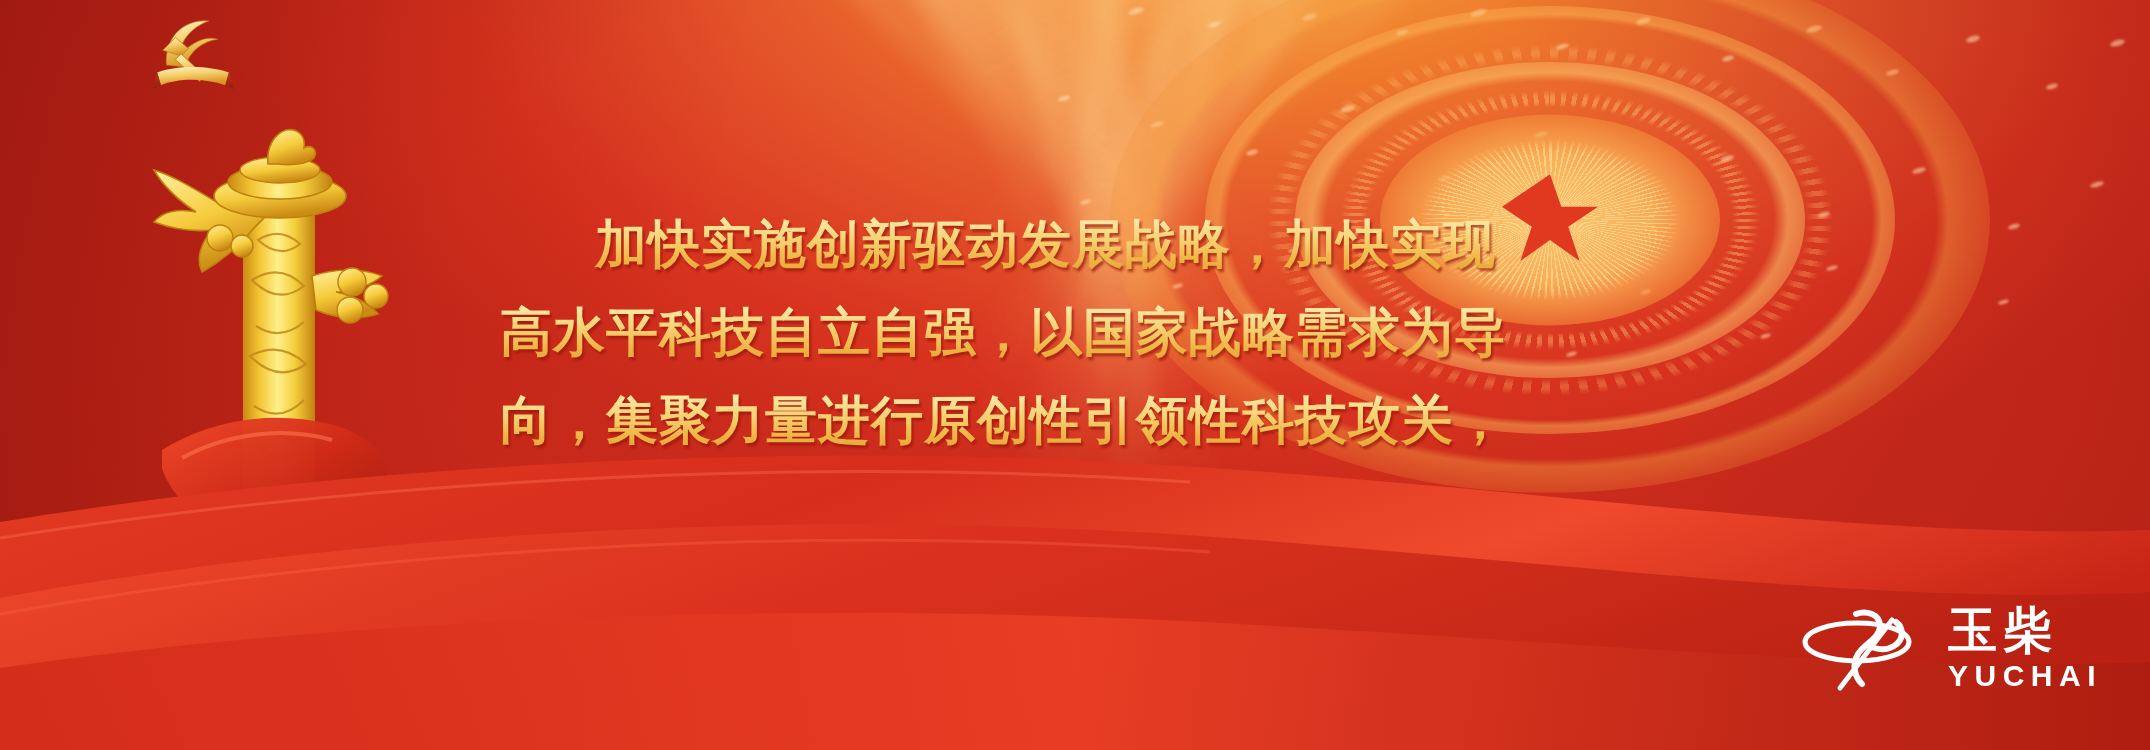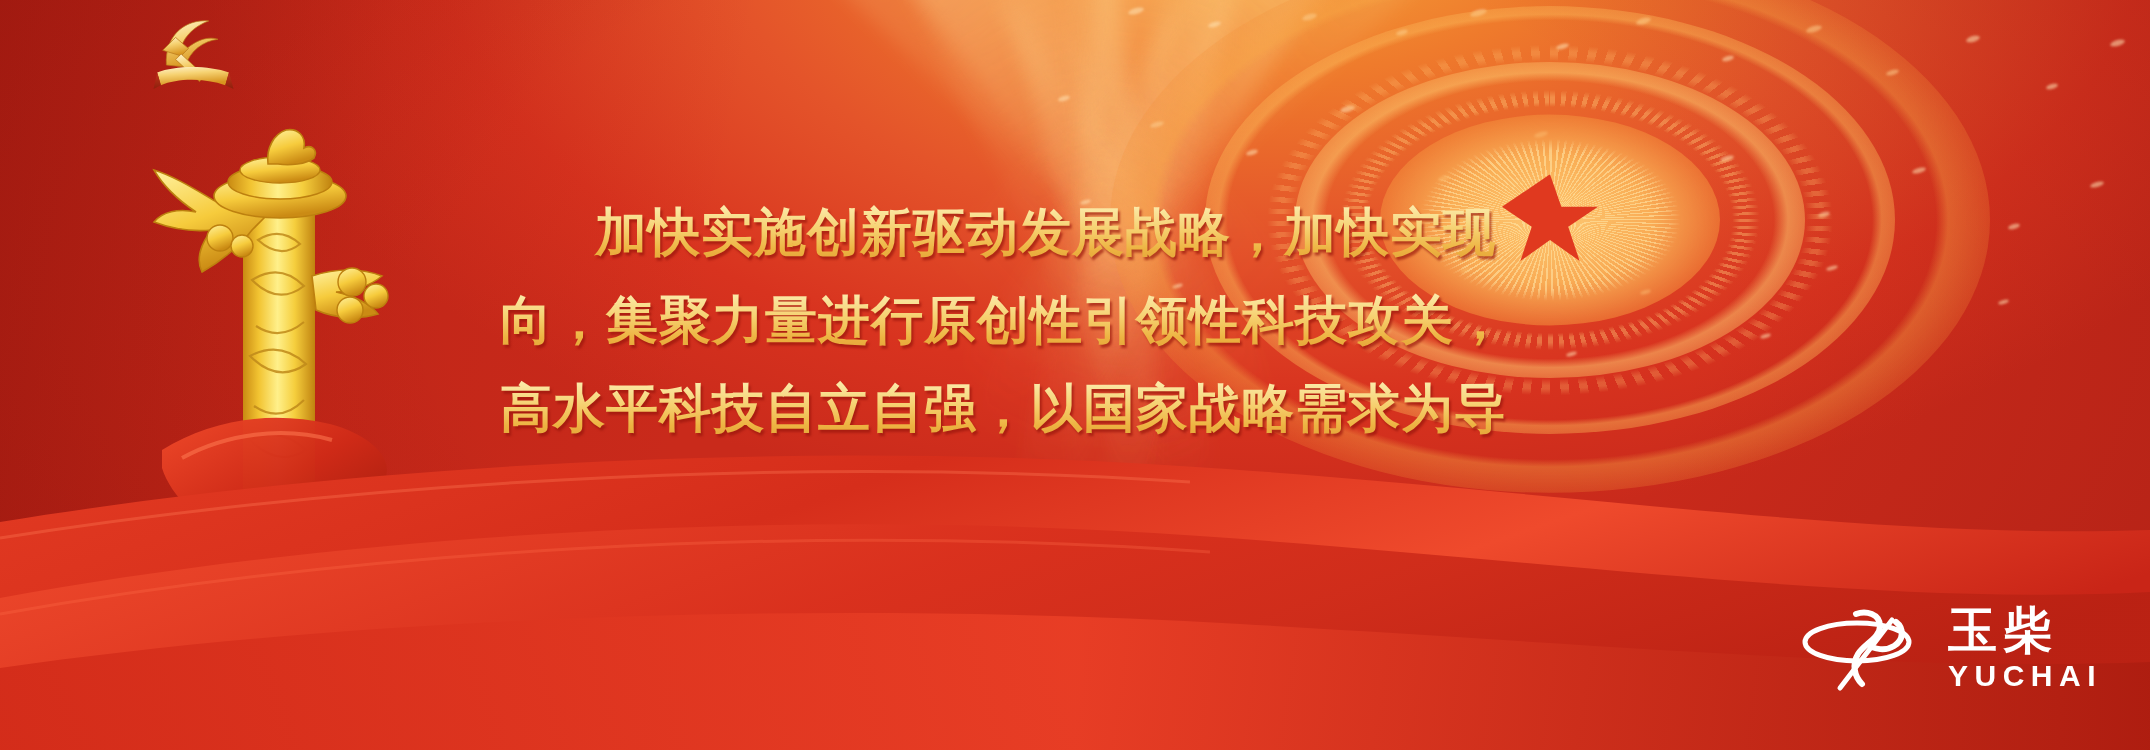--- a/index.html
+++ b/index.html
@@ -120,21 +120,21 @@
     text-shadow: 0 2px 2px rgba(140,18,8,0.0);
     filter: drop-shadow(1px 2px 1px rgba(130,16,6,0.55));
     white-space: nowrap;
   }
 
   
   .huabiao { position:absolute; left: 100px; top: 120px; width: 360px; height: 480px; }
 
   
   .slogan {
-    position:absolute; left: 500px; top: 188px;
+    position:absolute; left: 500px; top: 200px;
     width: 1240px;
   }
   .slogan-line {
     font-size: 52px;
     font-weight: bold;
     line-height: 88px;
     letter-spacing: 1px;
     white-space: nowrap;
     background: linear-gradient(to bottom, #fdf4cf 0%, #fbe9a6 22%, #f6d171 46%, #edb341 70%, #d99330 100%);
     -webkit-background-clip: text;
@@ -322,22 +322,22 @@
       <path d="M168 44 C166 28 174 14 186 10 C198 8 206 16 204 28 C212 24 218 30 214 38 C206 44 190 46 178 44 Z" fill="url(#gCloud)" stroke="#bd800f" stroke-width="1.6"></path>
 
       <path d="M62 330 C110 300 170 290 230 304 C268 314 292 336 286 356 C276 378 236 382 200 374 C246 384 268 404 258 420 C242 440 186 438 140 420 C98 404 70 374 62 348 Z" fill="url(#gSilk)" opacity="0.97"></path>
       <path d="M82 338 C126 314 182 306 232 320" stroke="#ff7a52" stroke-width="4" fill="none" opacity="0.55"></path>
       <path d="M110 398 C158 418 214 424 252 412" stroke="#ff7047" stroke-width="4" fill="none" opacity="0.45"></path>
     </svg>
   </div>
 
   <div class="slogan">
     <div class="slogan-line indent">加快实施创新驱动发展战略，加快实现</div>
+    <div class="slogan-line">高水平科技自立自强，以国家战略需求为导</div>
     <div class="slogan-line">向，集聚力量进行原创性引领性科技攻关，</div>
-    <div class="slogan-line">高水平科技自立自强，以国家战略需求为导</div>
     <div class="slogan-line">坚决打赢关键核心技术攻坚战</div>
   </div>
 
   <div class="glow-band"></div>
   <div class="sparkles" id="sparkles">
       <div class="sp" style="left: 846.267px; top: 77.0878px; width: 3.5952px; height: 3.5952px; opacity: 0.63;"></div>
       <div class="sp" style="left: 354.461px; top: 106.773px; width: 4.6233px; height: 4.6233px; opacity: 0.88;"></div>
       <div class="sp" style="left: 286.905px; top: 137.488px; width: 4.50726px; height: 4.50726px; opacity: 0.85;"></div>
       <div class="sp" style="left: 877.643px; top: 104.355px; width: 2.64083px; height: 2.64083px; opacity: 0.78;"></div>
       <div class="sp" style="left: 196.245px; top: 81.371px; width: 2.75717px; height: 2.75717px; opacity: 0.58;"></div>

